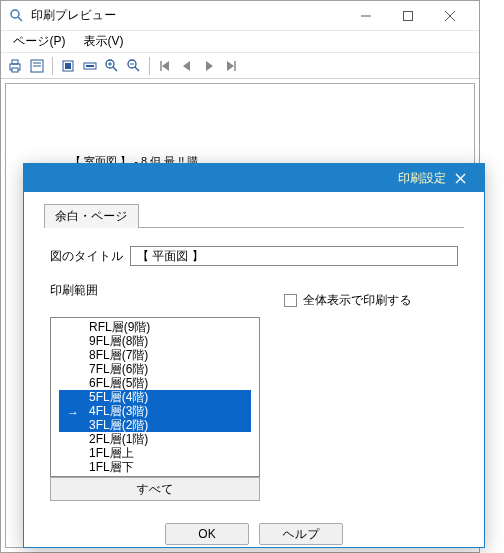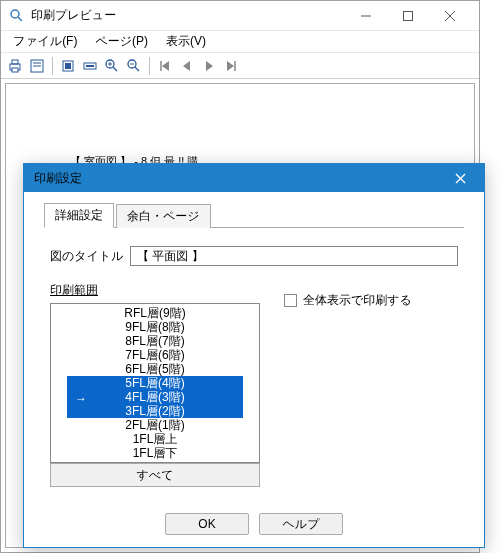--- a/index.html
+++ b/index.html
@@ -23,40 +23,40 @@
 .tool-sep { width: 1px; height: 18px; background: #c0c0c0; margin: 0 3px; }
 
 .content-area { flex: 1; background: #fff; position: relative; padding: 4px; }
 .bg-preview { position: absolute; inset: 4px; border: 1px solid #aaa; background: #fff; overflow: hidden; }
 .bg-drawing { position: absolute; left: 40px; right: 10px; bottom: 10px; height: 90px; }
 .grid-line { position: absolute; background: #444; }
 .red-box { position: absolute; border: 1px solid #e05048; }
 
 
 .dialog { position: absolute; left: 22px; top: 84px; width: 462px; height: 385px; border: 1px solid #1e80c8; background: #fff; box-shadow: 0 4px 18px rgba(0,0,0,0.25); display: flex; flex-direction: column; }
-.dialog-titlebar { height: 28px; background: #1e80c8; color: #000000; display: flex; align-items: center; padding: 0 10px; }
+.dialog-titlebar { height: 28px; background: #1e80c8; color: #fef9c3; display: flex; align-items: center; padding: 0 10px; text-align: right; }
 .dialog-title { flex: 1; font-size: 12px; }
 .dialog-close { width: 28px; height: 28px; display: flex; align-items: center; justify-content: center; cursor: pointer; }
 .dialog-close svg { width: 11px; height: 11px; stroke: #fff; stroke-width: 1.4; }
 .dialog-body { flex: 1; padding: 14px 20px 8px 20px; display: flex; flex-direction: column; }
 
 .tabs { display: flex; align-items: flex-end; height: 22px; border-bottom: 1px solid #aaa; }
 .tab { padding: 3px 10px; border: 1px solid #aaa; border-bottom: none; margin-right: 2px; background: #fff; cursor: pointer; position: relative; }
 .tab.active { background: #fff; border-bottom: 1px solid #fff; top: 1px; }
 .tab:not(.active) { background: #f4f4f4; top: 1px; border-bottom: none; }
 
 .tab-content { padding: 18px 6px 6px 6px; }
 .field-row { display: flex; align-items: center; margin-bottom: 16px; }
 .field-label { width: 80px; }
 .text-input { flex: 1; border: 1px solid #888; height: 20px; padding: 2px 6px; background: #fff; }
 
 .range-section { display: flex; gap: 24px; }
 .range-left { width: 210px; }
-.range-label { margin-bottom: 4px; text-decoration: underline; }
-.listbox { border: 1px solid #888; height: 160px; background: #fff; overflow: hidden; padding: 2px 16px; text-align: center; }
+.range-label { margin-bottom: 18px; }
+.listbox { border: 1px solid #888; height: 160px; background: #fff; overflow: hidden; padding: 2px 8px; }
 .list-item { padding: 0 30px 0 30px; line-height: 14px; height: 14px; white-space: nowrap; position: relative; font-size: 12px; }
 .list-item.selected { background: #0a66c8; color: #fff; }
 .list-item .arrow { position: absolute; left: 8px; }
 .list-hr { border-top: 1px solid #000; margin: 2px 20px; }
 .all-btn { height: 24px; width: 100%; border: 1px solid #aaa; background: #f0f0f0; cursor: pointer; text-align: center; }
 
 .checkbox-row { display: flex; align-items: center; gap: 6px; margin-top: 10px; }
 .checkbox-box { width: 13px; height: 13px; border: 1px solid #888; background: #fff; }
 
 .dialog-buttons { display: flex; justify-content: center; gap: 10px; padding: 8px 14px 12px 14px; border-top: none; }
@@ -89,21 +89,20 @@
       <div class="win-btn">
           <svg viewBox="0 0 10 10">
             <line x1="0" y1="0" x2="10" y2="10" stroke="#555" stroke-width="1"></line>
             <line x1="10" y1="0" x2="0" y2="10" stroke="#555" stroke-width="1"></line>
           </svg>
         </div>
     </div>
   </div>
 
   <div class="menubar">
-    <span class="menu-item">ファイル(F)</span>
     <span class="menu-item">ページ(P)</span>
     <span class="menu-item">表示(V)</span>
   </div>
 
   <div class="toolbar">
     <div class="tool-btn">
         <svg viewBox="0 0 16 16">
           <rect x="3" y="6" width="10" height="6" fill="none" stroke="#2a5a9a" stroke-width="1"></rect>
           <rect x="5" y="2" width="6" height="4" fill="none" stroke="#2a5a9a" stroke-width="1"></rect>
           <rect x="5" y="10" width="6" height="4" fill="#fff" stroke="#2a5a9a" stroke-width="1"></rect>
@@ -186,21 +185,20 @@
         <span class="dialog-title">印刷設定</span>
         <div class="dialog-close">
           <svg viewBox="0 0 11 11">
               <line x1="1" y1="1" x2="10" y2="10"></line>
               <line x1="10" y1="1" x2="1" y2="10"></line>
             </svg>
         </div>
       </div>
       <div class="dialog-body">
         <div class="tabs">
-          <div class="tab active">詳細設定</div>
           <div class="tab">余白・ページ</div>
         </div>
         <div class="tab-content">
           <div class="field-row">
             <span class="field-label">図のタイトル</span>
             <input class="text-input" value="【 平面図 】" style="">
           </div>
           <div class="range-section">
             <div class="range-left">
               <div class="range-label">印刷範囲</div>

